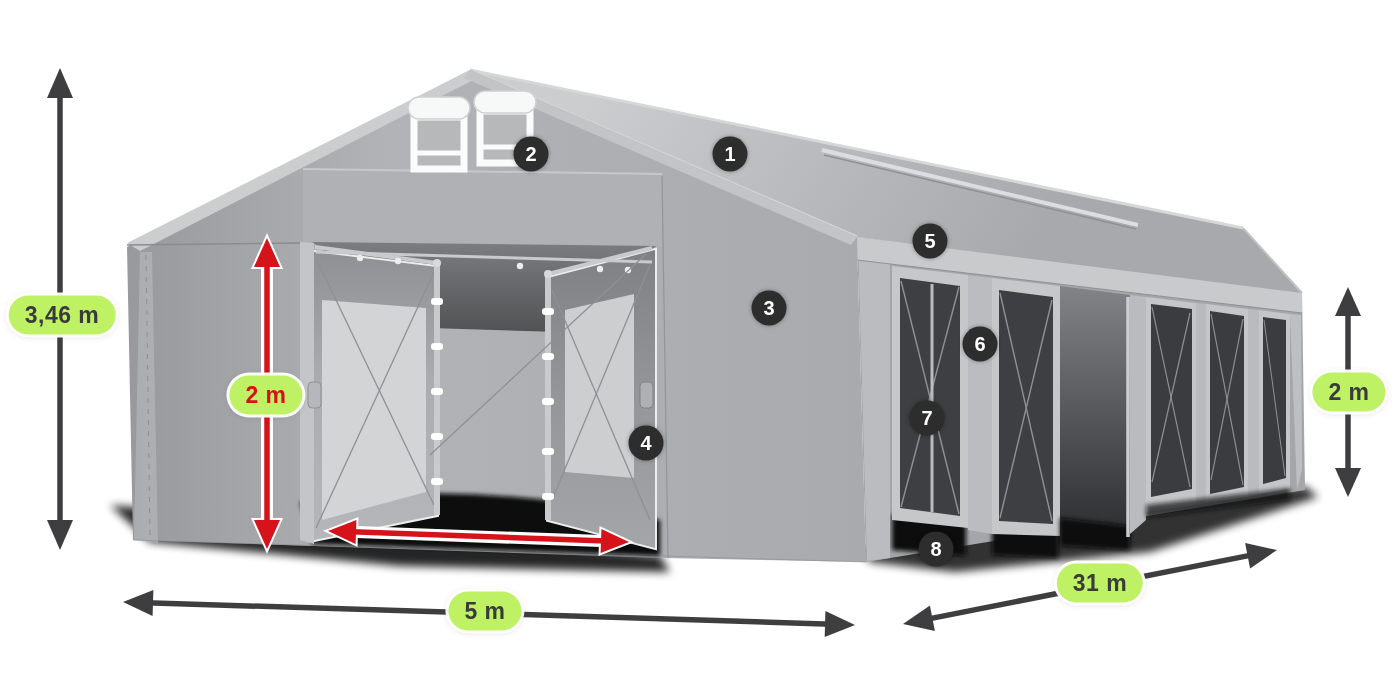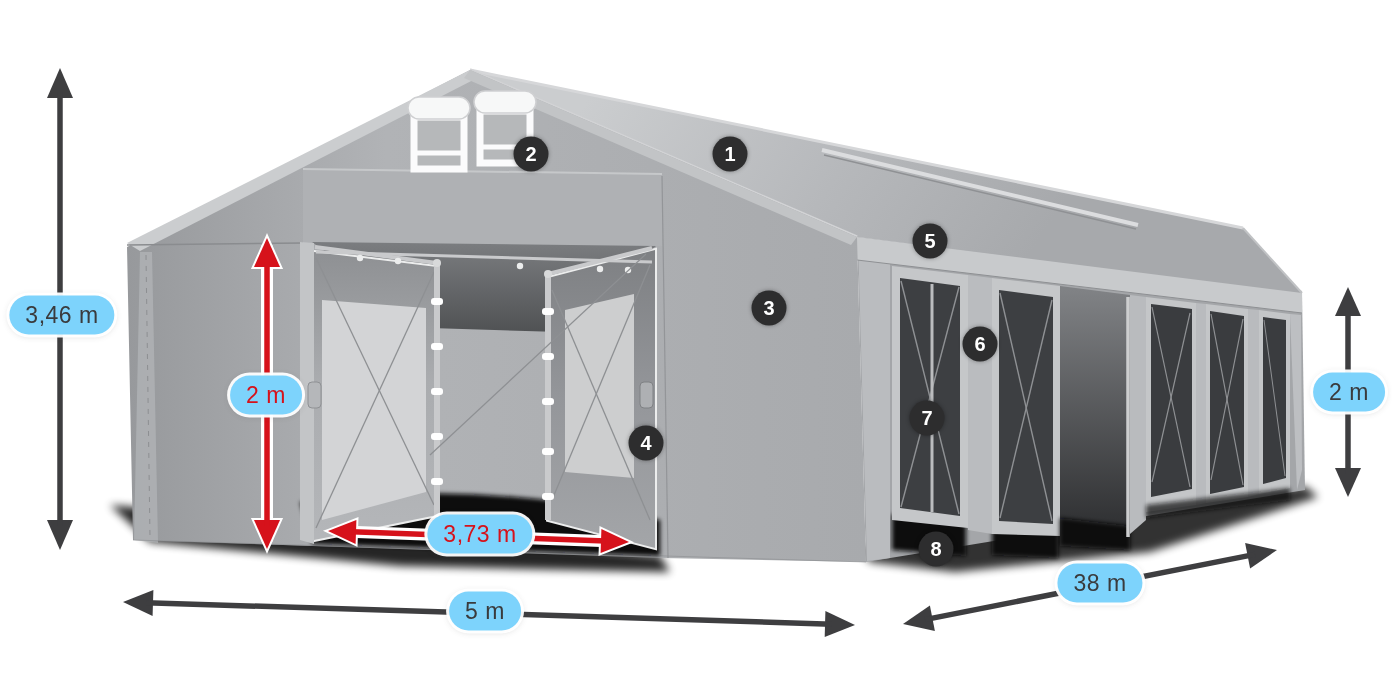--- a/index.html
+++ b/index.html
@@ -1,20 +1,20 @@
 <!DOCTYPE html>
 <html><head>
 <meta charset="utf-8">
 <style>
   html,body{margin:0;padding:0;background:#fff;}
   .stage{position:relative;width:1400px;height:700px;background:#ffffff;overflow:hidden;
          font-family:"Liberation Sans",sans-serif;}
   .stage svg{position:absolute;left:0;top:0;}
-  .dim-label{position:absolute;transform:translate(-50%,-50%);background:#7dd3fc;
-             border-radius:24px;padding:6px 16px;font-weight:normal;font-size:23px;color:#3a3b3d;
+  .dim-label{position:absolute;transform:translate(-50%,-50%);background:#bef264;
+             border-radius:24px;padding:6px 16px;font-weight:bold;font-size:23px;color:#3a3b3d;
              white-space:nowrap;letter-spacing:.5px;z-index:30;
              box-shadow:0 0 0 3px rgba(255,255,255,.95),0 1px 7px rgba(70,70,70,.28);}
   .dim-label.red{color:#d6121b;}
   .marker{position:absolute;transform:translate(-50%,-50%);width:35px;height:35px;border-radius:50%;
           background:#2d2d2e;color:#ffffff;font-weight:bold;font-size:20px;display:flex;
           align-items:center;justify-content:center;z-index:40;cursor:pointer;
           box-shadow:0 0 4px rgba(0,0,0,.35);}
 </style>
 </head>
 <body>
@@ -238,23 +238,22 @@
   <g>
     <line x1="1348" y1="296" x2="1348" y2="488" stroke="#fff" stroke-width="12" stroke-linecap="round"></line>
     <polygon points="1348,287 1335,316 1361,316" fill="#3e3e40" stroke="#fff" stroke-width="4" paint-order="stroke"></polygon>
     <polygon points="1348,497 1335,468 1361,468" fill="#3e3e40" stroke="#fff" stroke-width="4" paint-order="stroke"></polygon>
     <line x1="1348" y1="310" x2="1348" y2="474" stroke="#3e3e40" stroke-width="5.5"></line>
   </g>
 </svg>
 
 <div class="dim-label" style="left:62px;top:315px;">3,46 m</div>
 <div class="dim-label red" style="left:266px;top:395px;">2 m</div>
-<div class="dim-label red" style="left:480px;top:534px;">3,73 m</div>
 <div class="dim-label" style="left:485px;top:611px;">5 m</div>
-<div class="dim-label" style="left:1100px;top:583px;">38 m</div>
+<div class="dim-label" style="left:1100px;top:583px;">31 m</div>
 <div class="dim-label" style="left:1349px;top:392px;">2 m</div>
 
 <div class="marker" style="left:730px;top:154px;">1</div>
 <div class="marker" style="left:531px;top:154px;">2</div>
 <div class="marker" style="left:769px;top:308px;">3</div>
 <div class="marker" style="left:646px;top:443px;">4</div>
 <div class="marker" style="left:930px;top:241px;">5</div>
 <div class="marker" style="left:980px;top:344px;">6</div>
 <div class="marker" style="left:927px;top:418px;">7</div>
 <div class="marker" style="left:936px;top:549px;">8</div>

